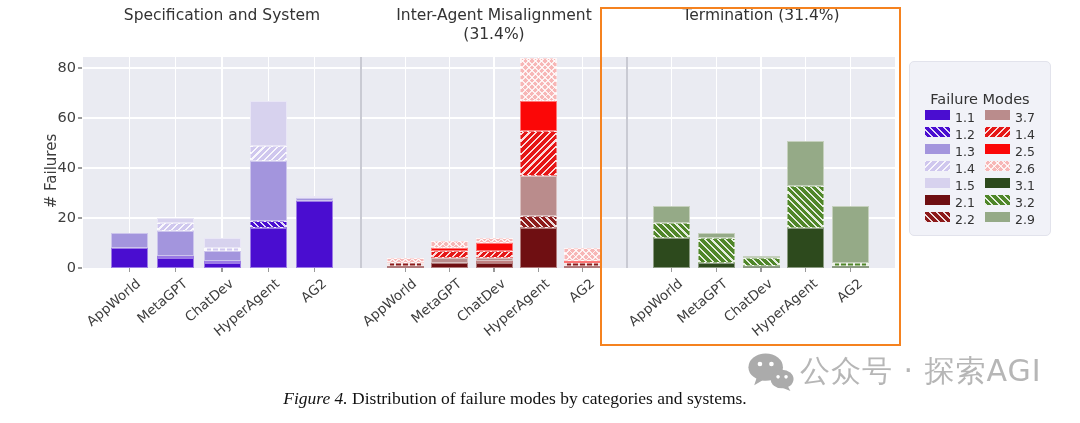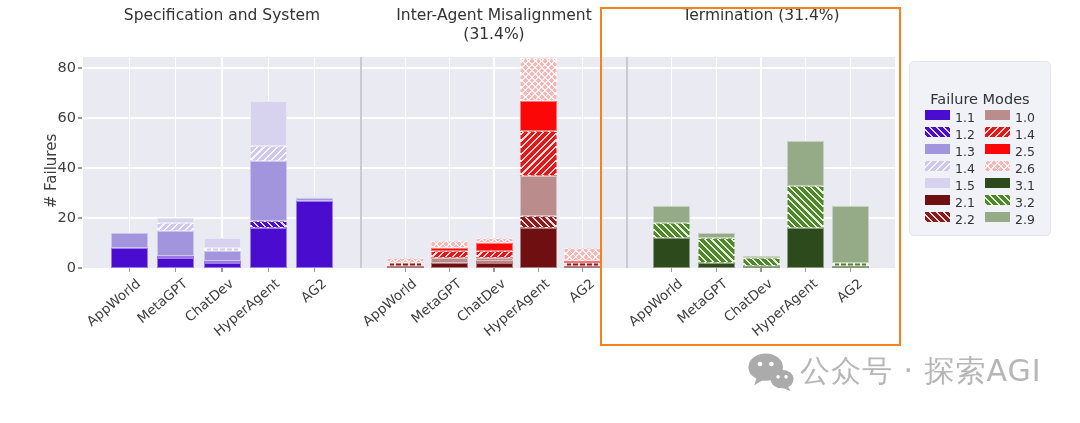--- a/index.html
+++ b/index.html
@@ -238,21 +238,21 @@
         <div class="legend-entry">
           <div class="legend-swatch" style="background-color: rgb(111, 15, 18);"></div>
           <div class="legend-label">2.1</div>
         </div>
         <div class="legend-entry">
           <div class="legend-swatch hatch-fwd" style="background-color: rgb(140, 26, 26);"></div>
           <div class="legend-label">2.2</div>
         </div>
         <div class="legend-entry">
           <div class="legend-swatch" style="background-color: rgb(186, 140, 140);"></div>
-          <div class="legend-label">1.0</div>
+          <div class="legend-label">3.7</div>
         </div>
         <div class="legend-entry">
           <div class="legend-swatch hatch-bwd" style="background-color: rgb(229, 22, 22);"></div>
           <div class="legend-label">1.4</div>
         </div>
         <div class="legend-entry">
           <div class="legend-swatch" style="background-color: rgb(251, 7, 7);"></div>
           <div class="legend-label">2.5</div>
         </div>
         <div class="legend-entry">
@@ -285,13 +285,14 @@
       <g fill="#ffffff">
         <circle cx="13.5" cy="13" r="2.6"></circle>
         <circle cx="26.5" cy="13" r="2.6"></circle>
         <circle cx="34" cy="27.5" r="2"></circle>
         <circle cx="43" cy="27.5" r="2"></circle>
       </g>
     </svg>
     <span>公众号 · 探索AGI</span>
   </div>
 
+  <div class="caption"><i>Figure 4.</i> <span>Distribution of failure modes by categories and systems.</span></div>
 </div>
 
 </body></html>

